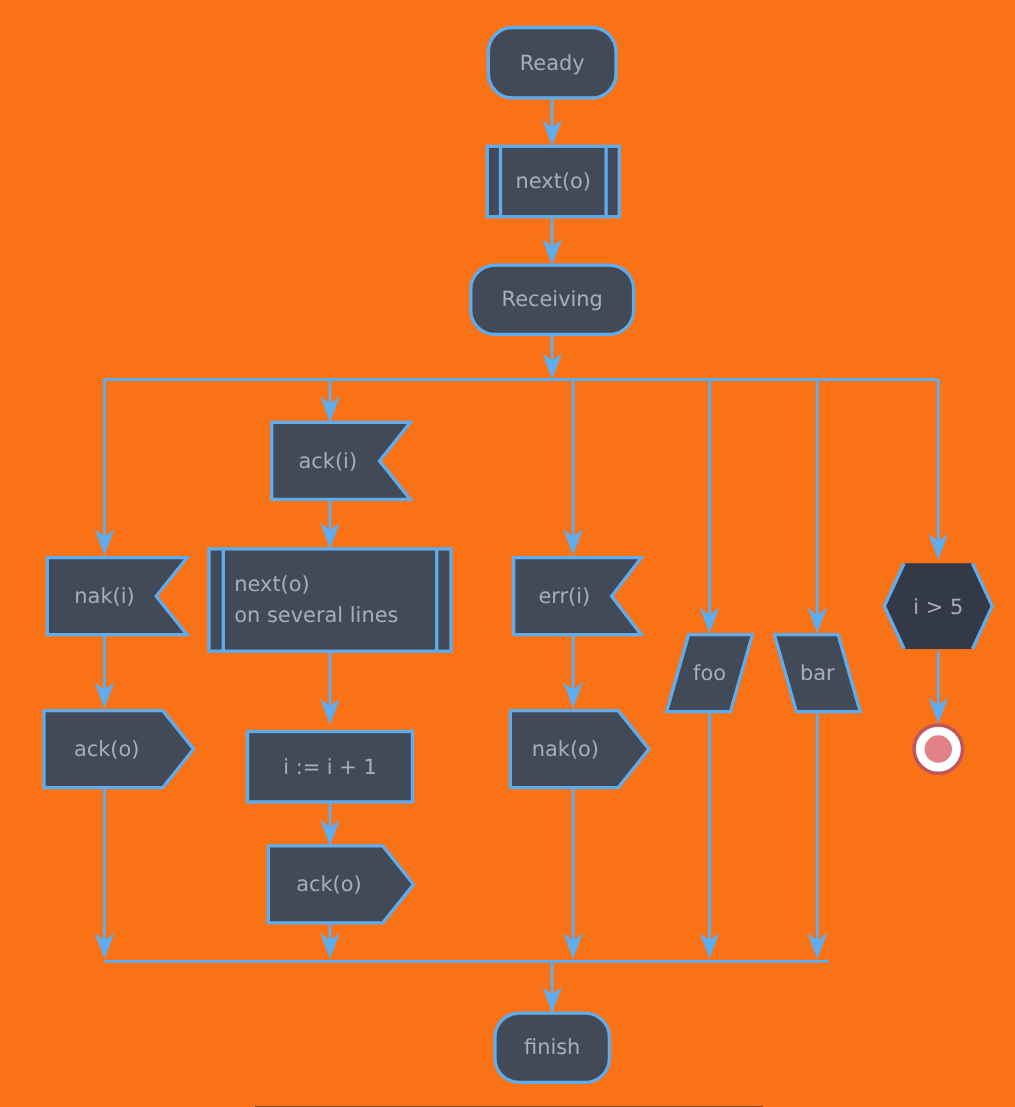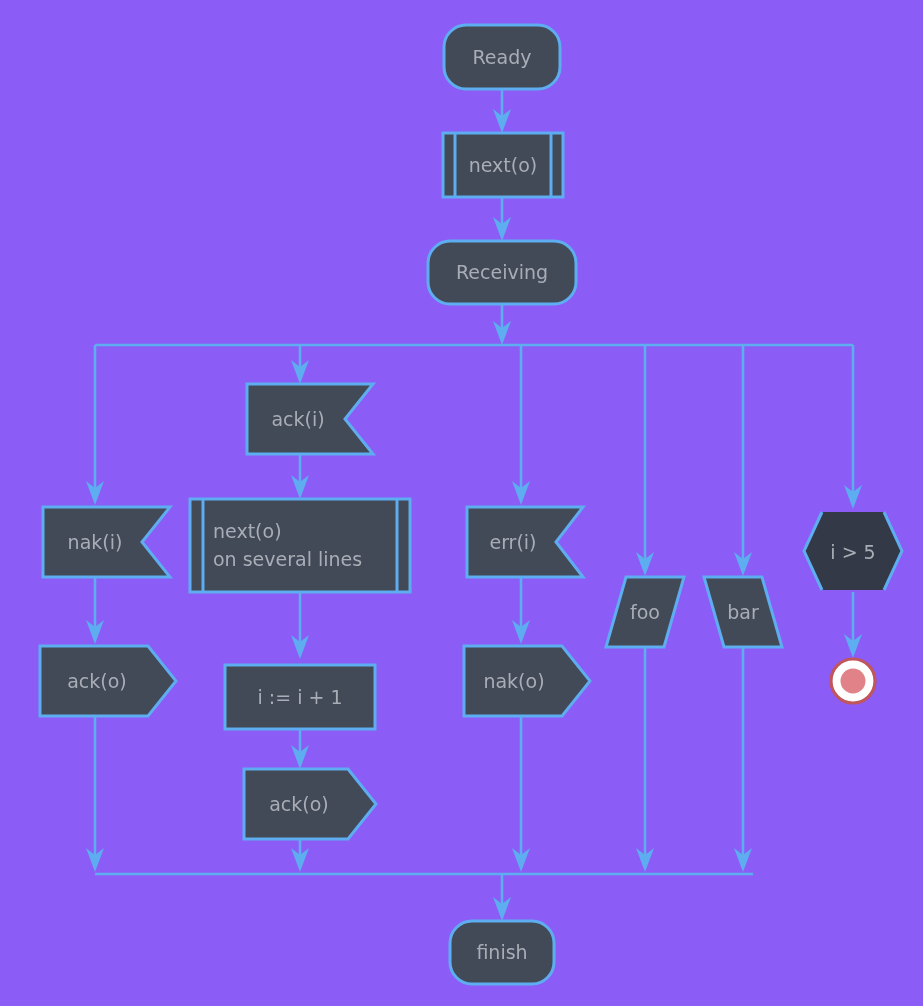--- a/index.html
+++ b/index.html
@@ -1,21 +1,21 @@
 <!DOCTYPE html>
 <html><head>
 <meta charset="utf-8">
 <title>Flowchart</title>
 <style>
   html,body{margin:0;padding:0;background:#282c36;}
   body{
     font-family:"DejaVu Sans","Liberation Sans",sans-serif;
     width:923px;height:1006px;overflow:hidden;
   }
-  #stage{position:relative;width:923px;height:1006px;background:#8b5cf6;}
+  #stage{position:relative;width:923px;height:1006px;background:#f97316;}
   #svgroot{position:absolute;left:0;top:0;width:923px;height:1006px;}
   .nodetext{
     fill:#a9adb6;
     font-family:"DejaVu Sans","Liberation Sans",sans-serif;
     font-size:19px;
     dominant-baseline:middle;
   }
   .nodetext.center{text-anchor:middle;}
   .nodetext.left{text-anchor:start;}
   .shape{fill:#434a57;stroke:#5dadf0;stroke-width:3;}

